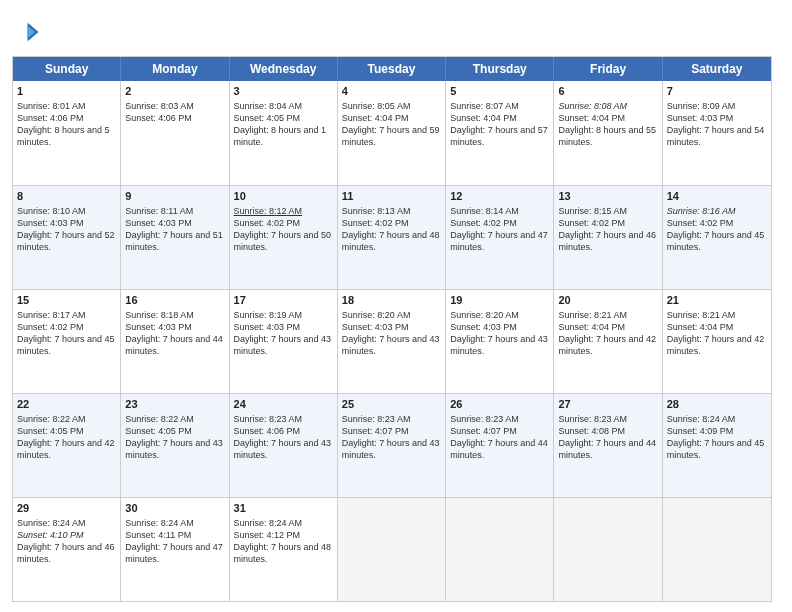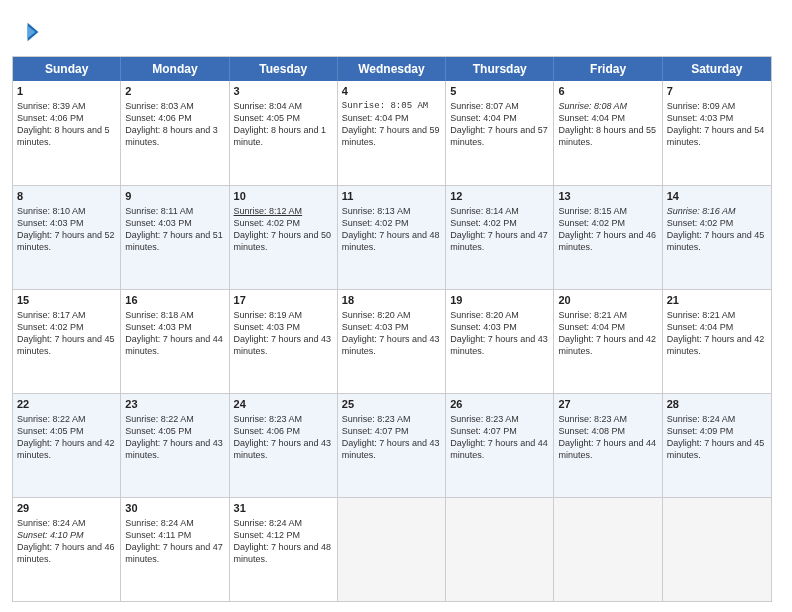--- a/index.html
+++ b/index.html
@@ -121,49 +121,48 @@
     <div class="title-block">
       <div class="month-title"></div>
       <div class="location"></div>
     </div>
   </div>
 
   <div class="calendar">
     <div class="cal-header">
     <div class="cal-header-cell">Sunday</div>
         <div class="cal-header-cell">Monday</div>
+        <div class="cal-header-cell">Wednesday</div>
         <div class="cal-header-cell">Tuesday</div>
-        <div class="cal-header-cell">Wednesday</div>
         <div class="cal-header-cell">Thursday</div>
         <div class="cal-header-cell">Friday</div>
         <div class="cal-header-cell">Saturday</div>
       </div>
     <div class="cal-body">
     <div class="cal-row">
           <div class="cal-cell">
             <span class="day-num">1</span>
-            <span style="display: block;">Sunrise: 8:39 AM</span>
+            <span style="display: block;">Sunrise: 8:01 AM</span>
             <span style="display: block;">Sunset: 4:06 PM</span>
             <span style="display: block;">Daylight: 8 hours and 5 minutes.</span>
           </div>
           <div class="cal-cell">
             <span class="day-num">2</span>
             <span style="display: block;">Sunrise: 8:03 AM</span>
             <span style="display: block;">Sunset: 4:06 PM</span>
-            <span style="display: block;">Daylight: 8 hours and 3 minutes.</span>
           </div>
           <div class="cal-cell">
             <span class="day-num">3</span>
             <span style="display: block;">Sunrise: 8:04 AM</span>
             <span style="display: block;">Sunset: 4:05 PM</span>
             <span style="display: block;">Daylight: 8 hours and 1 minute.</span>
           </div>
           <div class="cal-cell">
             <span class="day-num">4</span>
-            <span style="display: block; font-family: Liberation Mono, monospace;">Sunrise: 8:05 AM</span>
+            <span style="display: block;">Sunrise: 8:05 AM</span>
             <span style="display: block;">Sunset: 4:04 PM</span>
             <span style="display: block;">Daylight: 7 hours and 59 minutes.</span>
           </div>
           <div class="cal-cell">
             <span class="day-num">5</span>
             <span style="display: block;">Sunrise: 8:07 AM</span>
             <span style="display: block;">Sunset: 4:04 PM</span>
             <span style="display: block;">Daylight: 7 hours and 57 minutes.</span>
           </div>
           <div class="cal-cell">

